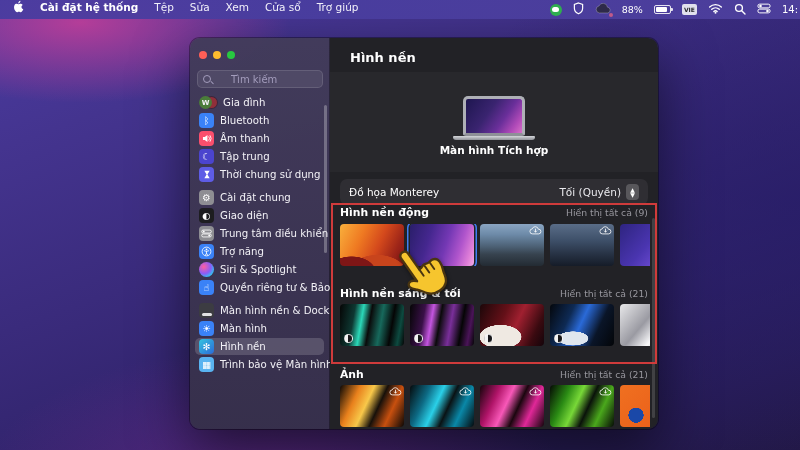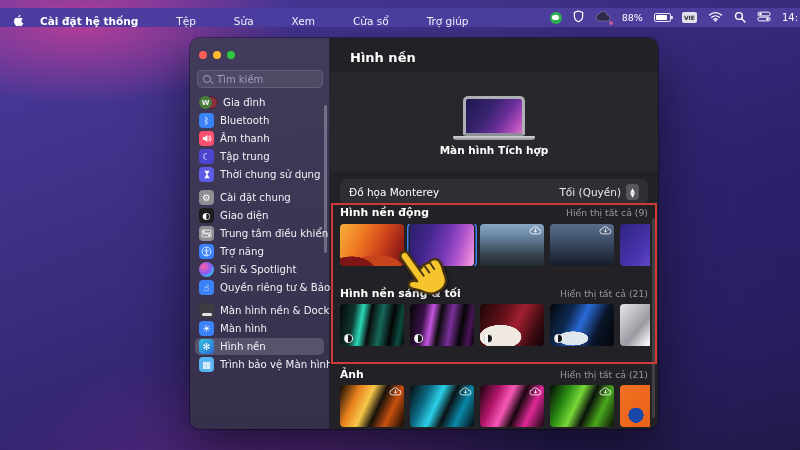--- a/index.html
+++ b/index.html
@@ -8,26 +8,26 @@
     font-family:"DejaVu Sans","Liberation Sans",sans-serif;
     position:relative; width:800px; height:450px; color:#fff;
     background:
       radial-gradient(340px 130px at 10% 5%, rgba(199,62,152,.85), transparent 62%),
       radial-gradient(420px 200px at 34% 108%, rgba(128,44,148,.55), transparent 70%),
       radial-gradient(500px 380px at 100% 45%, rgba(38,28,104,.65), transparent 75%),
       linear-gradient(160deg,#4b3ba2 0%,#44348f 20%,#3a2b7c 45%,#2f2268 70%,#271c55 88%,#221845 100%);
   }
 
   
-  .menubar { position:absolute; left:0; top:8px; width:800px; height:19px;
+  .menubar { position:absolute; left:0; top:0; width:800px; height:19px;
     background:linear-gradient(90deg,rgba(70,60,160,.92),rgba(78,64,158,.92));
-    display:flex; align-items:flex-end; font-size:10.5px; z-index:10; }
+    display:flex; align-items:flex-start; font-size:10.5px; z-index:10; }
   .mb-left { display:flex; align-items:center; gap:16px; padding-left:12px; }
   .mb-app { font-weight:bold; }
-  .mb-item { color:#f2f0fa;margin-left:22px; }
+  .mb-item { color:#f2f0fa; }
   .apple { width:12px; height:13px; display:inline-block; }
   .mb-right { position:absolute; right:0; top:0; height:19px; display:flex; align-items:center; gap:11px; padding-right:2px; }
   .line-icon { width:12px; height:12px; border-radius:50%; background:#2fae4f; position:relative; }
   .line-icon::after { content:""; position:absolute; left:2.5px; top:3px; width:7px; height:5px; border-radius:2.5px; background:#fff; }
   .cloud-wrap { position:relative; }
   .note-dot { position:absolute; right:-2px; bottom:-1px; width:4px; height:4px; border-radius:50%; background:#c05a8a; }
   .batt-pct { font-size:9.5px; }
   .battery { width:17px; height:9px; border:1px solid rgba(255,255,255,.85); border-radius:2px; position:relative; }
   .battery::before { content:""; position:absolute; left:1px; top:1px; bottom:1px; width:11px; background:#fff; border-radius:1px; }
   .battery::after { content:""; position:absolute; right:-3px; top:2px; width:2px; height:3px; background:rgba(255,255,255,.85); border-radius:0 1px 1px 0; }
@@ -39,21 +39,21 @@
   .window { position:absolute; left:190px; top:38px; width:468px; height:391px; border-radius:10px;
     overflow:hidden; display:flex; box-shadow:0 22px 55px rgba(0,0,0,.55), 0 0 0 1px rgba(0,0,0,.35); z-index:5; }
   .sidebar { width:140px; height:100%; position:relative;
     background:linear-gradient(180deg,rgba(66,59,90,.97),rgba(54,48,74,.97));
     border-right:1px solid rgba(0,0,0,.35); }
   .lights { position:absolute; left:9px; top:13px; display:flex; gap:6px; }
   .light { width:8px; height:8px; border-radius:50%; }
   .l-close{background:#ff5f57}.l-min{background:#febc2e}.l-max{background:#28c840}
   .search { position:absolute; left:7px; top:32px; width:126px; height:18px; border-radius:5px;
     background:rgba(255,255,255,.08); border:1px solid rgba(255,255,255,.12);
-    display:flex; align-items:center; gap:6px; padding:0 5px; }
+    display:flex; align-items:center; gap:20px; padding:0 5px; }
   .search input { background:transparent; border:none; outline:none; color:#e8e6f2; font-size:10px; width:100%;
     font-family:inherit; }
   .search input::placeholder { color:#a39cbc; }
   .lens { width:8px; height:8px; border:1.3px solid #a39cbc; border-radius:50%; position:relative; flex:0 0 auto; }
   .lens::after { content:""; position:absolute; left:6px; top:6px; width:4px; height:1.3px; background:#a39cbc; transform:rotate(45deg); border-radius:1px; }
   .side-list { position:absolute; left:5px; top:56px; right:5px; display:flex; flex-direction:column; }
   .s-item { height:17px; margin-bottom:1px; display:flex; align-items:center; gap:6px; padding:0 4px; border-radius:5px;
     font-size:10.2px; color:#f2f1f6; white-space:nowrap; }
   .s-item.sel { background:rgba(255,255,255,.16); }
   .s-item.gap { margin-top:5px; }

